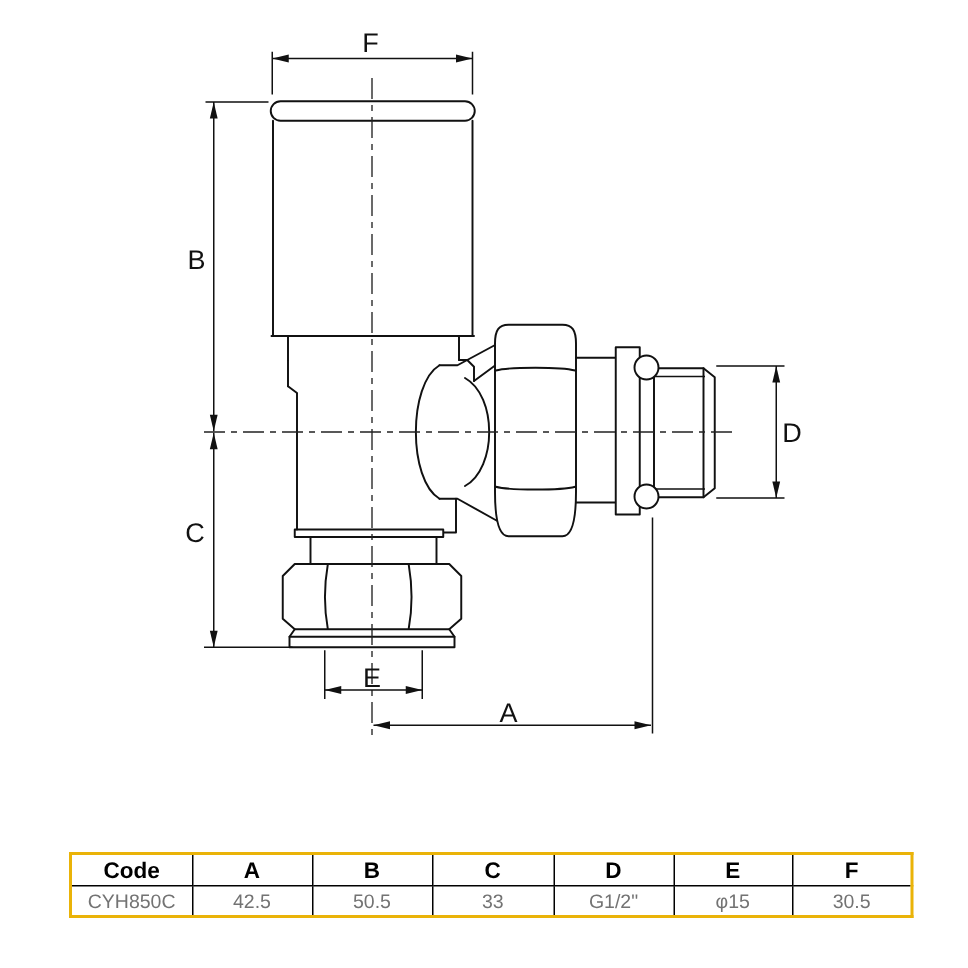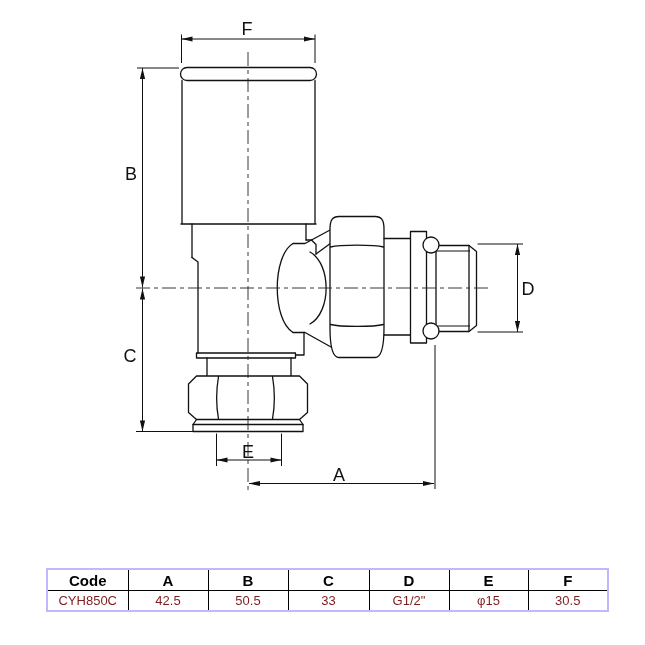--- a/index.html
+++ b/index.html
@@ -18,32 +18,32 @@
   svg.drawing .dim{stroke:#111;stroke-width:1;fill:none;}
   svg.drawing .arrow{fill:#111;stroke:none;}
   svg.drawing text{
     font-family:"Liberation Sans", sans-serif;
     font-size:18px;fill:#111;
   }
   table.spec{
     position:absolute;left:46px;top:568px;
     width:561px;
     border-collapse:collapse;table-layout:fixed;
-    border:2px solid #c4b5fd;
+    border:2px solid #eab308;
     background:#fff;
   }
   table.spec th{
     border:1px solid #000;
     font-size:15px;font-weight:bold;
     height:18px;padding:1px 0;text-align:center;color:#000;
   }
   table.spec td{
     border:1px solid #000;
     font-size:13px;font-weight:normal;
-    height:17px;padding:1px 0;text-align:center;color:#7f1d1d;
+    height:17px;padding:1px 0;text-align:center;color:#737373;
   }
 </style>
 </head>
 <body>
 
 <div class="screen">
 
   <svg class="drawing" width="645" height="560" viewBox="0 0 645 560">
 
     <g>

